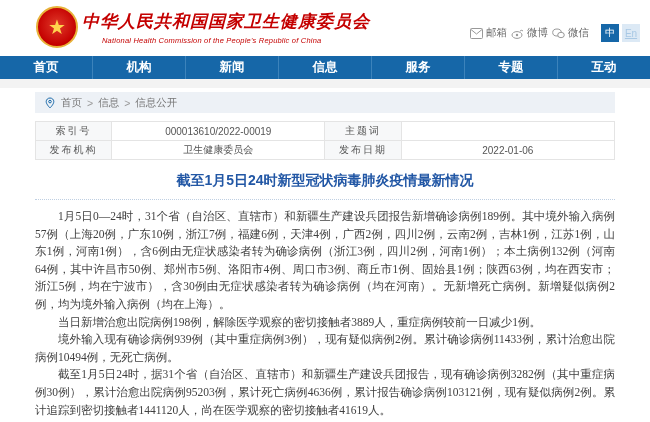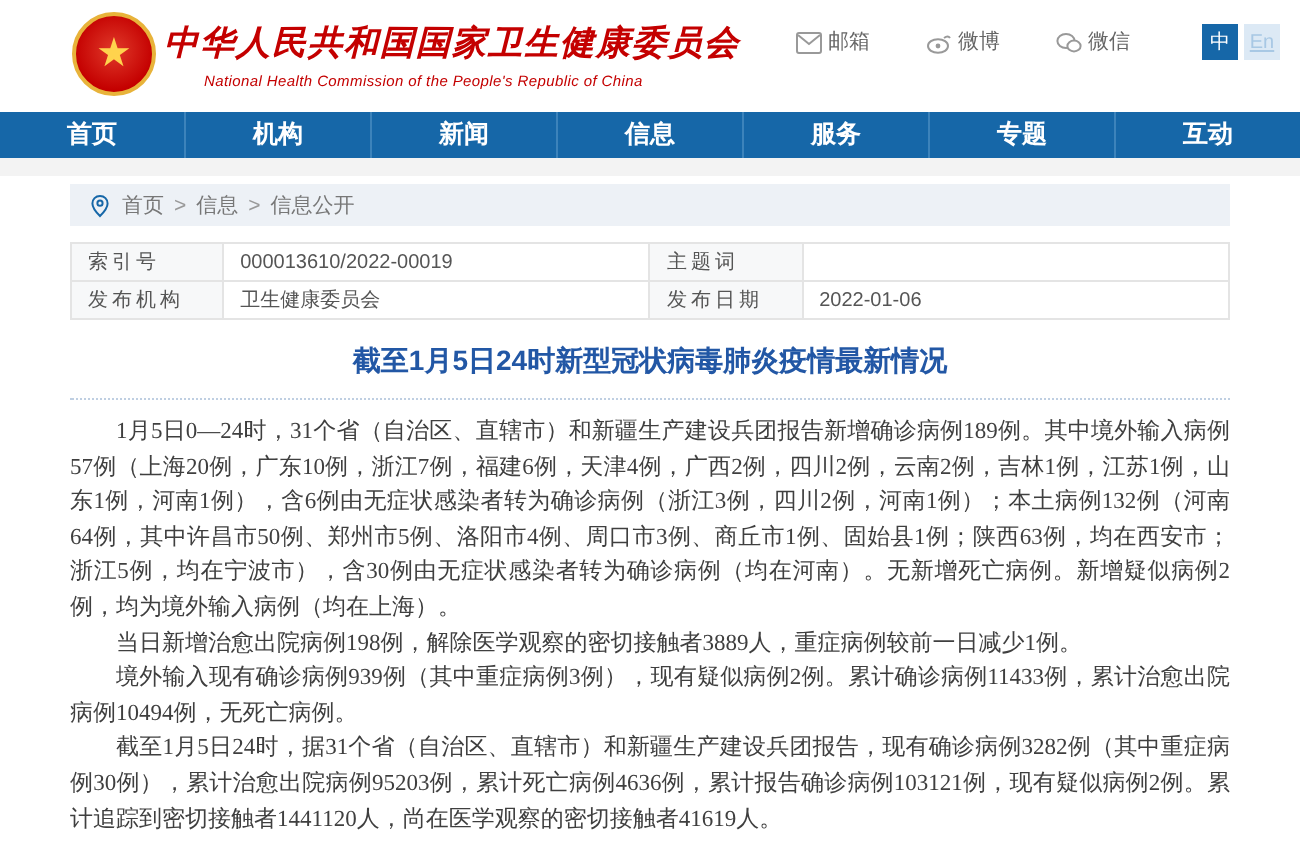--- a/index.html
+++ b/index.html
@@ -10,21 +10,21 @@
   .topbar { height:56px; background:#fff; position:relative; }
   .brand { position:absolute; left:36px; top:6px; display:flex; align-items:center; }
   .emblem { width:42px; height:42px; border-radius:50%;
     background:radial-gradient(circle at 50% 45%, #e03a2a 0%, #c40000 70%);
     border:2px solid #e8b33a; display:flex; align-items:center; justify-content:center;
     color:#ffd34d; font-size:20px; line-height:1; }
   .brand-text { margin-left:4px;font-style:italic; }
   .brand-title { color:#c40000; font-size:17px; font-weight:bold; letter-spacing:1px; }
   .brand-sub { color:#c40000; font-size:7.5px; margin-top:3px; letter-spacing:.2px;padding-left:20px; }
 
-  .quick { position:absolute; right:10px; top:12px; display:flex; align-items:center; gap:28px; }
+  .quick { position:absolute; right:10px; top:24px; display:flex; align-items:center; gap:4px; }
   .qlink { display:flex; align-items:center; gap:3px; color:#666; font-size:10.5px; cursor:pointer; }
   .qlink svg { display:block; }
   .langs { display:flex; gap:3px; margin-left:8px; }
   .lang { width:18px; height:18px; display:flex; align-items:center; justify-content:center;
     font-size:10px; cursor:pointer; }
   .lang.zh { background:#1667a8; color:#fff; }
   .lang.en { background:#dce9f5; color:#a8c8e4;text-decoration:underline; }
 
   
   .nav { height:23px; background:#1667a8; display:flex; }
@@ -38,21 +38,21 @@
   .container { width:580px; margin:0 auto; }
 
   
   .crumbbar { margin-top:4px; background:#edf1f6; height:21px; display:flex;
     align-items:center; padding:0 10px; font-size:10.5px; color:#777; }
   .crumbbar .pin { margin-right:6px; display:flex; }
   .crumb { cursor:pointer; }
   .crumb-sep { margin:0 5px; color:#999; }
 
   
-  table.meta { width:100%; border-collapse:collapse; margin-top:8px; }
+  table.meta { width:100%; border-collapse:collapse; margin-top:8px;text-align:center; }
   table.meta td { border:1px solid #e4e4e4; height:19px; font-size:10px;
     padding:0 8px; color:#555; }
   td.mlabel { background:#f7f8f9; width:76px; color:#8a8a8a; letter-spacing:2px; }
   td.mval { width:213px; background:#fff; }
 
   
   .art-title { margin-top:12px; text-align:center; color:#2257a5;
     font-size:14px; font-weight:bold; padding-bottom:9px;
     border-bottom:1px dotted #bfcfe2; }
   .art-body { margin-top:8px; font-family:"Liberation Serif","DejaVu Serif",serif;

